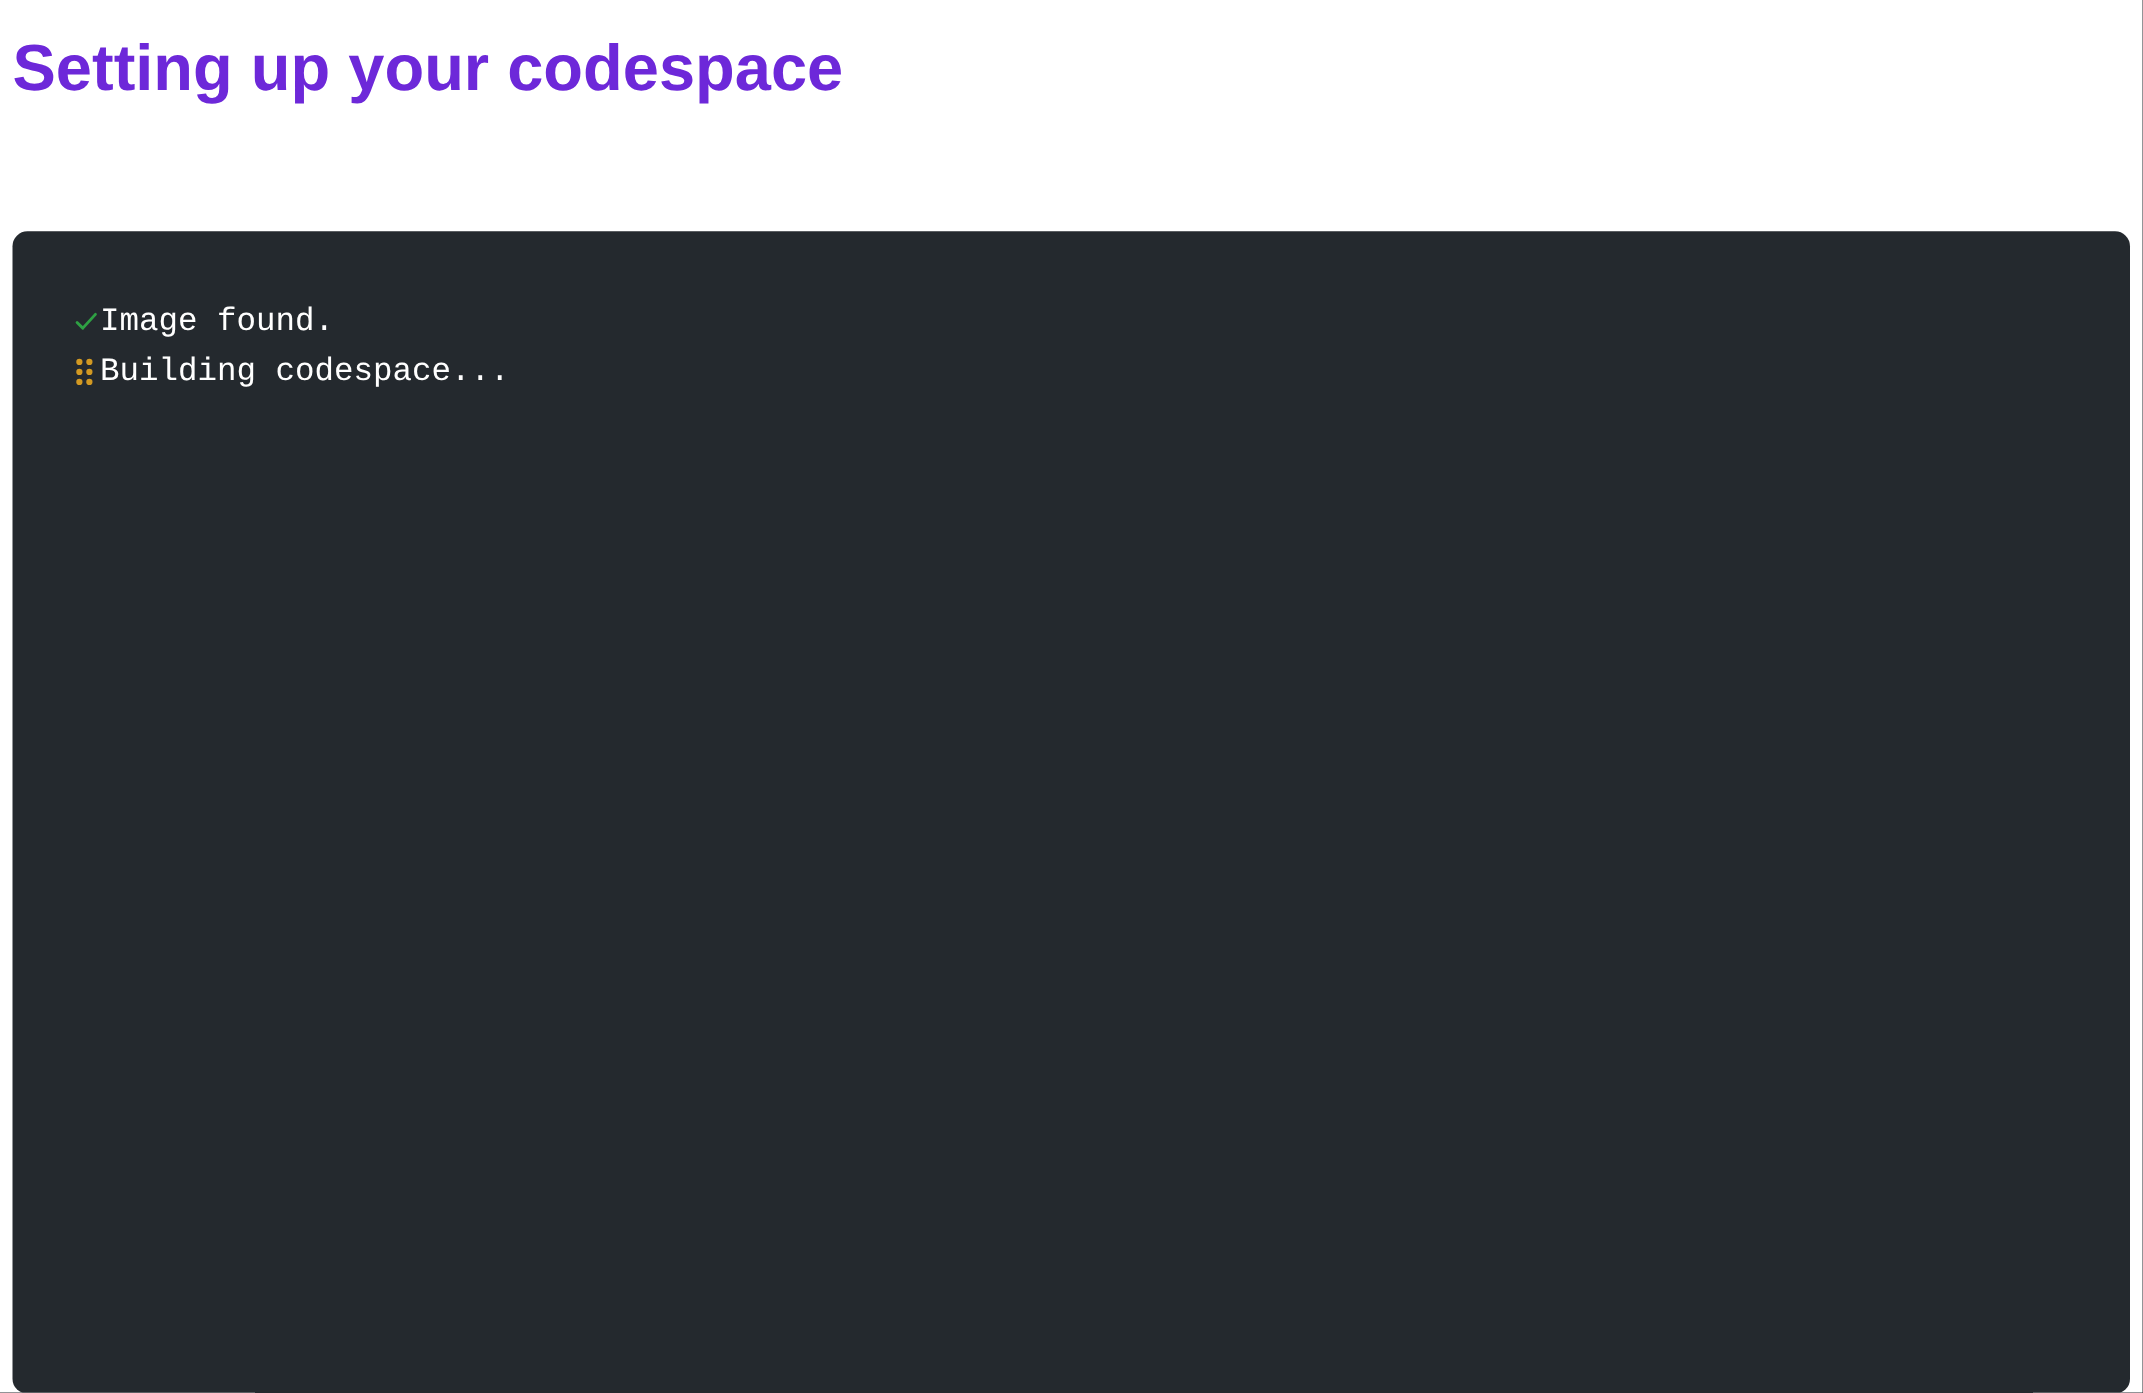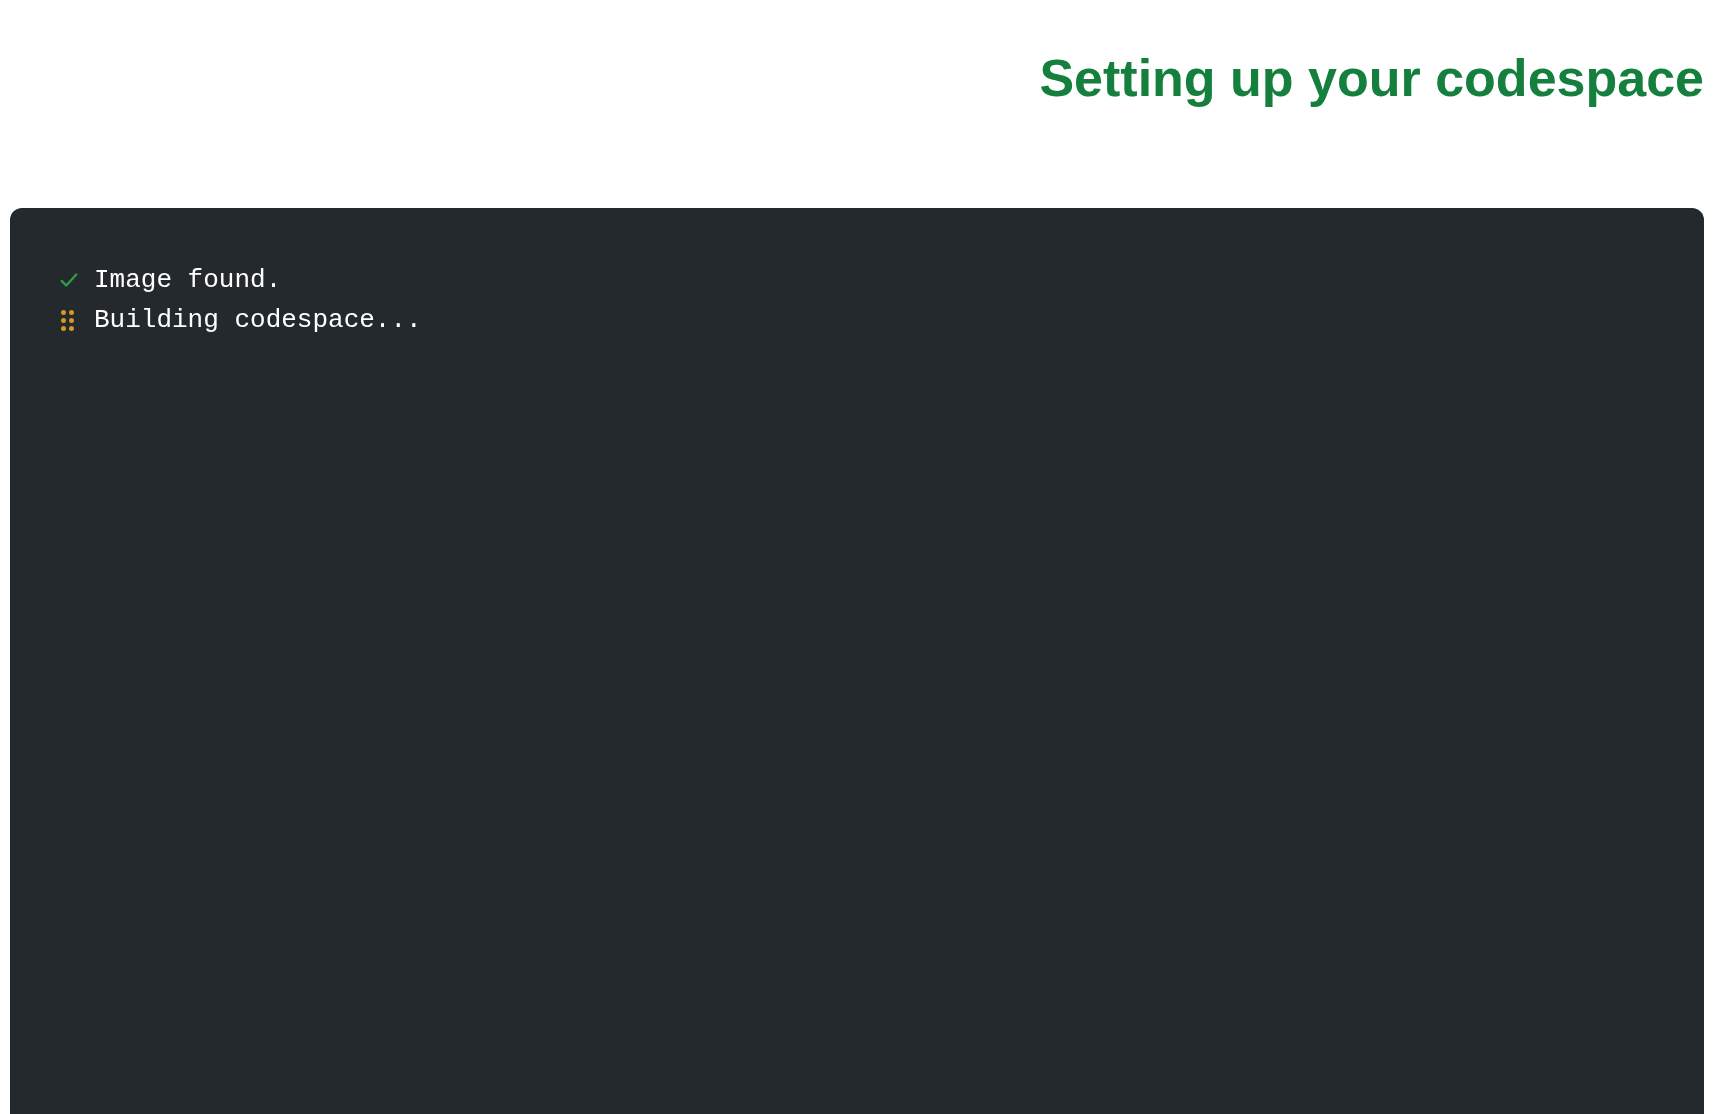--- a/index.html
+++ b/index.html
@@ -10,39 +10,38 @@
     body {
       font-family: -apple-system, BlinkMacSystemFont, "Segoe UI", Helvetica, Arial, sans-serif;
       background: #ffffff;
       width: 1714px;
       height: 1114px;
       padding: 20px 10px;
     }
     .page-title {
       font-size: 52px;
       font-weight: 700;
-      color: #15803d;
-      text-align: right;
-      margin-top: 28px;
+      color: #6d28d9;
+      text-align: left;
+      margin-top: 5px;
       margin-bottom: 100px;
     }
     .terminal {
       background: #24292e;
       border-radius: 12px;
       padding: 52px 48px;
       height: 930px;
       font-family: "SFMono-Regular", Consolas, "Liberation Mono", Menlo, monospace;
       font-size: 26px;
       color: #ffffff;
       line-height: 1.55;
     }
     .log-line {
       display: flex;
       align-items: center;
-      gap: 14px;
       white-space: pre;
     }
     .icon-wrap {
       display: inline-flex;
       align-items: center;
       justify-content: center;
       width: 22px;
       height: 22px;
     }
     .checkmark-icon svg {

